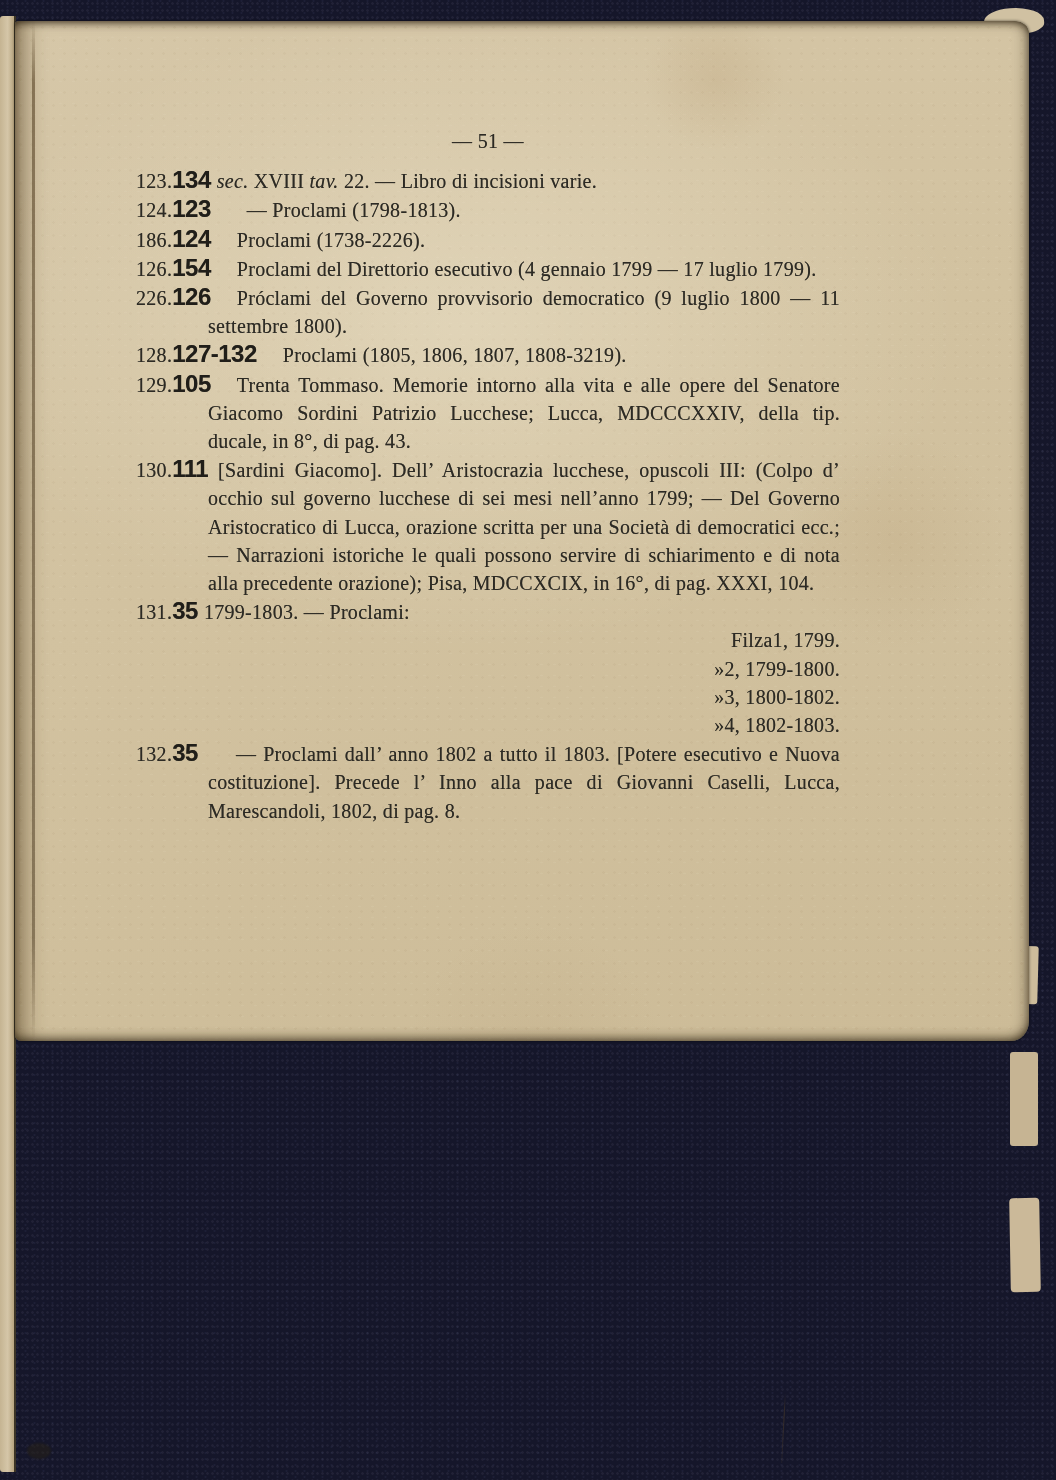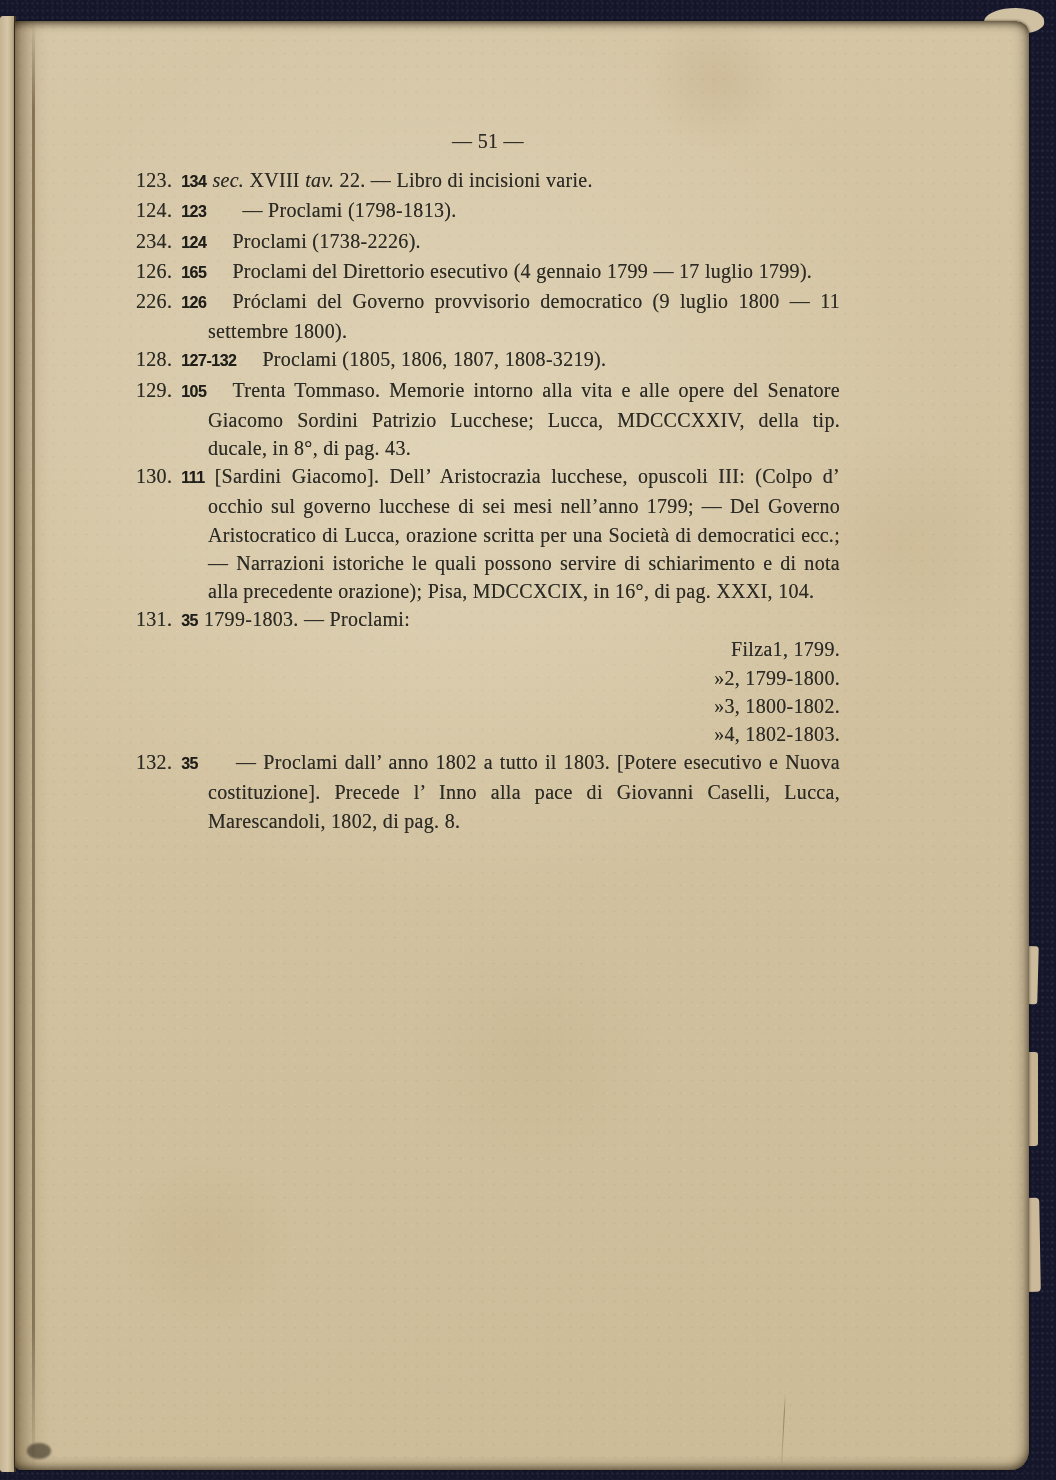--- a/index.html
+++ b/index.html
@@ -33,21 +33,21 @@
   
   .frag { position: absolute; z-index: 1; }
   .frag-top    { left: 984px; top: 8px;    width: 60px; height: 26px; background: #d0c1a2; border-radius: 45% 55% 35% 50%; transform: rotate(-4deg); }
   .frag-tab1   { left: 1012px; top: 946px;  width: 26px; height: 58px; background: #cdbc9b; border-radius: 3px; transform: rotate(1.5deg); }
   .frag-tab2   { left: 1010px; top: 1052px; width: 28px; height: 94px; background: #c6b493; border-radius: 3px; }
   .frag-tab3   { left: 1010px; top: 1198px; width: 30px; height: 94px; background: #cbb999; border-radius: 4px; transform: rotate(-1deg); }
 
   
   .page {
     position: absolute; left: 15px; top: 21px;
-    width: 1014px; height: 1449px;
+    width: 1014px; height: 1020px;
     z-index: 2;
     background-color: #d2c2a1;
     background-image:
       radial-gradient(ellipse 70% 45% at 44% 30%, rgba(255,250,233,0.30), transparent 70%),
       radial-gradient(circle 70px at 700px 60px,  rgba(150,110,60,0.12), transparent 70px),
       radial-gradient(circle 110px at 880px 520px, rgba(150,110,60,0.09), transparent 110px),
       radial-gradient(circle 90px at 190px 1220px, rgba(150,110,60,0.08), transparent 90px),
       radial-gradient(circle 130px at 520px 1030px, rgba(140,105,60,0.06), transparent 130px),
       radial-gradient(rgba(120,95,55,0.05) 1px, transparent 1.4px),
       radial-gradient(rgba(255,252,240,0.06) 1px, transparent 1.3px),
@@ -89,24 +89,24 @@
     font-size: 20px; line-height: 28.2px;
     letter-spacing: 0.3px;
     text-shadow: 0 0 0.5px rgba(44,42,36,0.55);
   }
   .pagenum { text-align: center; margin: 0 0 11px 0; }
 
   .entry {
     padding-left: 72px; text-indent: -72px;
     text-align: justify;
   }
-  .no  { margin-right: 9px; }
+  .no  { }
   .cat {
     font-family: "Liberation Sans", sans-serif;
-    font-weight: 700; font-size: 16px;
+    font-weight: 700; font-size: 24px;
     letter-spacing: -0.5px;
     color: #201e19;
     margin-right: 26px;
     margin-top: 12px;
   }
   
   #entries .entry:nth-child(1)  .cat { margin-right: 6px; }
   #entries .entry:nth-child(2)  .cat { margin-right: 36px; }
   #entries .entry:nth-child(8)  .cat { margin-right: 10px; }
   #entries .entry:nth-child(9)  .cat { margin-right: 6px; }
@@ -131,22 +131,22 @@
   <div class="page">
     <div class="gutter"></div>
     <div class="crack"></div>
     <div class="blotch"></div>
 
     <div class="content">
       <div class="pagenum">— 51 —</div>
       <div id="entries">
           <div class="entry"><span class="no">123.</span><span class="cat">134</span><span class="body"><span class="it">sec.</span><span> XVIII </span><span class="it">tav.</span><span> 22. — Libro di incisioni varie.</span></span></div>
           <div class="entry"><span class="no">124.</span><span class="cat">123</span><span class="body"><span>— Proclami (1798-1813).</span></span></div>
-          <div class="entry"><span class="no">234.</span><span class="cat">124</span><span class="body"><span>Proclami (1738-2226).</span></span></div>
-          <div class="entry"><span class="no">126.</span><span class="cat">165</span><span class="body"><span>Proclami del Direttorio esecutivo (4 gennaio 1799 — 17 luglio 1799).</span></span></div>
+          <div class="entry"><span class="no">186.</span><span class="cat">124</span><span class="body"><span>Proclami (1738-2226).</span></span></div>
+          <div class="entry"><span class="no">126.</span><span class="cat">154</span><span class="body"><span>Proclami del Direttorio esecutivo (4 gennaio 1799 — 17 luglio 1799).</span></span></div>
           <div class="entry"><span class="no">226.</span><span class="cat">126</span><span class="body"><span>Próclami del Governo provvisorio democratico (9 luglio 1800 — 11 settembre 1800).</span></span></div>
           <div class="entry"><span class="no">128.</span><span class="cat">127-132</span><span class="body"><span>Proclami (1805, 1806, 1807, 1808-3219).</span></span></div>
           <div class="entry"><span class="no">129.</span><span class="cat">105</span><span class="body"><span>Trenta Tommaso. Memorie intorno alla vita e alle opere del Senatore Giacomo Sordini Patrizio Lucchese; Lucca, MDCCCXXIV, della tip. ducale, in 8°, di pag. 43.</span></span></div>
           <div class="entry"><span class="no">130.</span><span class="cat">111</span><span class="body"><span>[Sardini Giacomo]. Dell’ Aristocrazia lucchese, opuscoli III: (Colpo d’ occhio sul governo lucchese di sei mesi nell’anno 1799; — Del Governo Aristocratico di Lucca, orazione scritta per una Società di democratici ecc.; — Narrazioni istoriche le quali possono servire di schiarimento e di nota alla precedente orazione); Pisa, MDCCXCIX, in 16°, di pag. XXXI, 104.</span></span></div>
           <div class="entry"><span class="no">131.</span><span class="cat">35</span><span class="body"><span>1799-1803. — Proclami:</span></span><div class="subline"><span class="mark">Filza</span><span>1, 1799.</span></div><div class="subline"><span class="mark guill">»</span><span>2, 1799-1800.</span></div><div class="subline"><span class="mark guill">»</span><span>3, 1800-1802.</span></div><div class="subline"><span class="mark guill">»</span><span>4, 1802-1803.</span></div></div>
           <div class="entry"><span class="no">132.</span><span class="cat">35</span><span class="body"><span>— Proclami dall’ anno 1802 a tutto il 1803. [Potere esecutivo e Nuova costituzione]. Precede l’ Inno alla pace di Giovanni Caselli, Lucca, Marescandoli, 1802, di pag. 8.</span></span></div>
         </div>
     </div>
   </div>
 </div>

